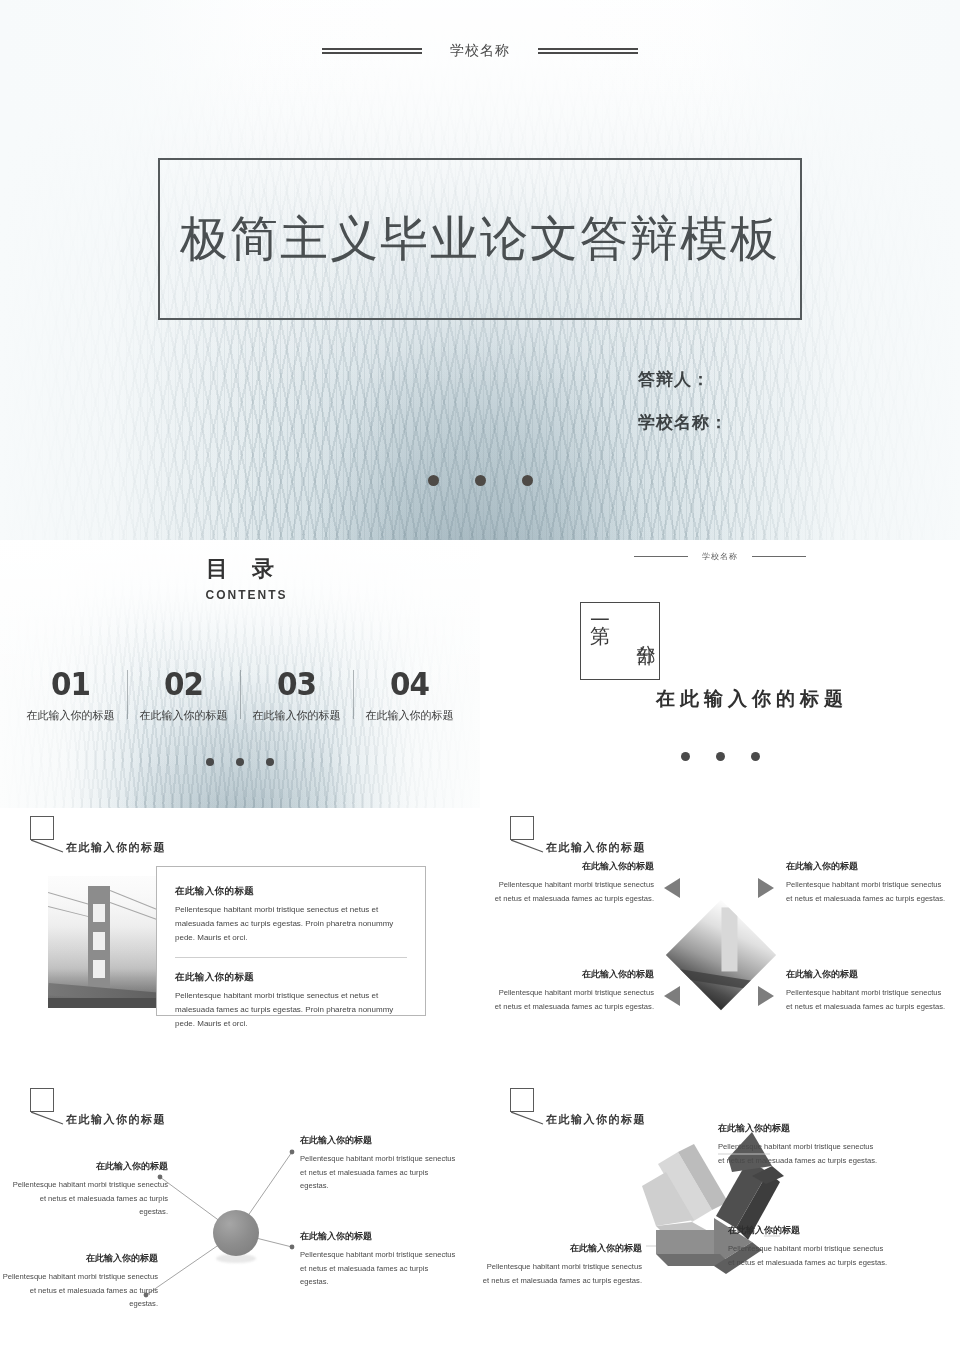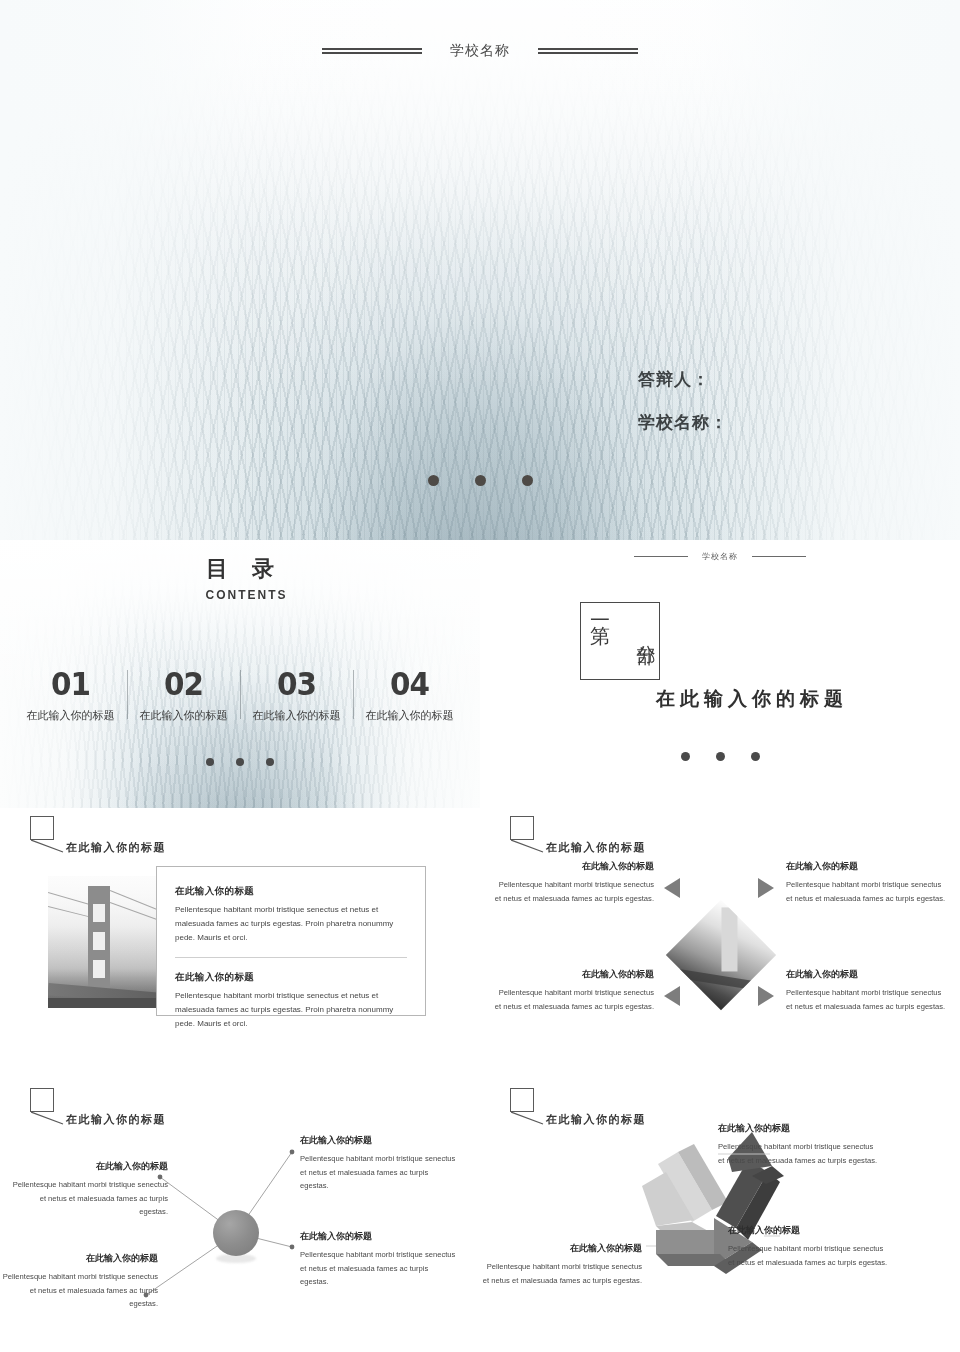--- a/index.html
+++ b/index.html
@@ -565,20 +565,23 @@
 
 <div class="cover">
   <div class="cover-photo"></div>
 
   <div class="cover-header">
     <span class="hdr-rule"></span>
     <span class="hdr-name">学校名称</span>
     <span class="hdr-rule"></span>
   </div>
 
+  <div class="cover-title-box">
+    <span class="cover-title">极简主义毕业论文答辩模板</span>
+  </div>
 
   <div class="cover-meta">
     <div>答辩人：</div>
     <div>学校名称：</div>
   </div>
 
   <div class="dots cover-dots">
     <span></span>
     <span></span>
     <span></span>

